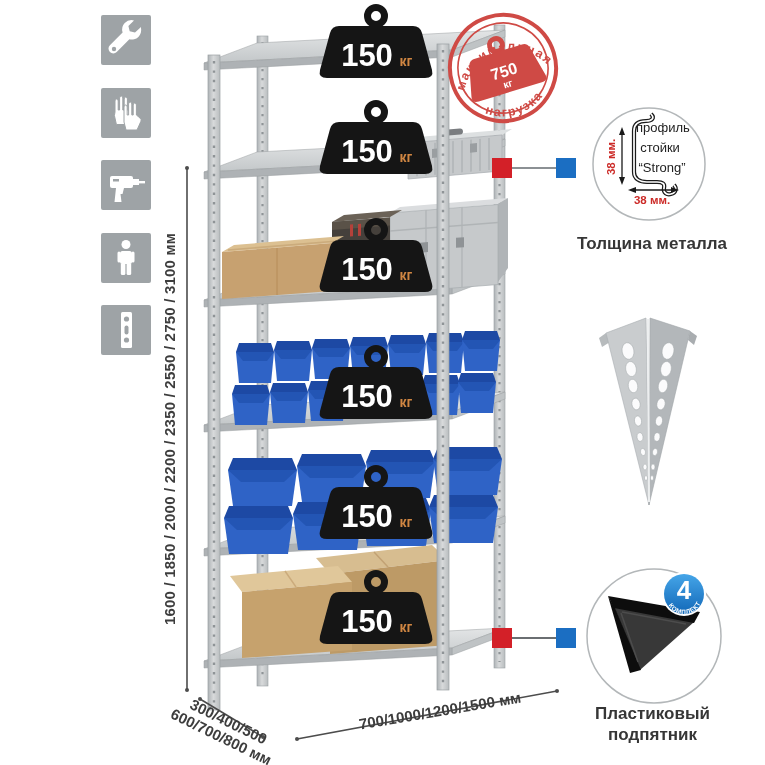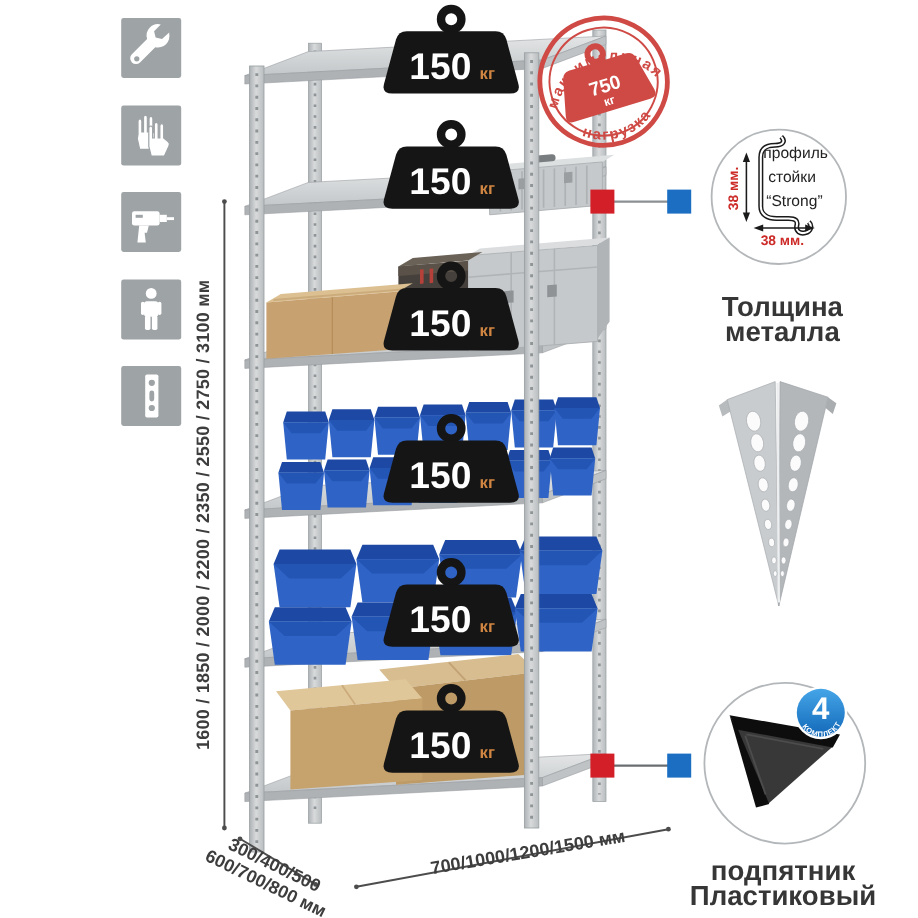--- a/index.html
+++ b/index.html
@@ -3,21 +3,21 @@
 <meta charset="utf-8">
 <style>
   html,body{margin:0;padding:0;background:#fff;width:765px;height:765px;overflow:hidden;
     font-family:"Liberation Sans","DejaVu Sans",sans-serif;}
   #stage{position:relative;width:765px;height:765px;background:#fff;}
   #scene{position:absolute;left:0;top:0;}
   .tool-icon{position:absolute;left:101px;width:50px;height:50px;background:#9ea3a6;border-radius:2px;}
   .txt{position:absolute;color:#3d3d3d;font-weight:bold;}
   #height-label{left:-100px;top:420px;width:540px;height:18px;transform:rotate(-90deg);
     text-align:center;font-size:15px;letter-spacing:.2px;}
-  .caption{position:absolute;color:#363636;font-weight:bold;font-size:23px;line-height:21px;text-align:center;margin-top:12px;}
+  .caption{position:absolute;color:#363636;font-weight:bold;font-size:17px;line-height:21px;text-align:center;}
   #caption-profile{left:557px;top:233px;width:190px;}
   #caption-foot{left:560px;top:703px;width:185px;}
   #dim-depth{left:140px;top:712px;width:170px;transform:rotate(26deg);font-size:15px;line-height:17px;text-align:center;}
   #dim-width{left:295px;top:702px;width:290px;transform:rotate(-9.5deg);font-size:15px;text-align:center;}
   
   .badge-num{font-size:31px;font-weight:bold;fill:#ffffff;}
   .badge-unit{font-size:14px;font-weight:bold;fill:#d08642;}
   .stamp-arc{font-size:12.5px;font-weight:bold;fill:#cf4a45;letter-spacing:1.5px;}
   .stamp-num{font-size:16px;font-weight:bold;fill:#ffffff;}
   .stamp-unit{font-size:10px;font-weight:bold;fill:#ffffff;}
@@ -366,22 +366,22 @@
 
   <div id="height-label" class="txt">
     <span>1600 / 1850 / 2000 / 2200 / 2350 / 2550 / 2750 / 3100 мм</span>
   </div>
 
   <div id="caption-profile" class="caption">
     <div>Толщина металла</div>
   </div>
 
   <div id="caption-foot" class="caption">
+    <div>Пластиковый</div>
     <div>подпятник</div>
-    <div>Пластиковый</div>
   </div>
 
   <div id="dim-depth" class="txt">
     <div>300/400/500</div>
     <div>600/700/800 мм</div>
   </div>
 
   <div id="dim-width" class="txt">
     <span>700/1000/1200/1500 мм</span>
   </div>

